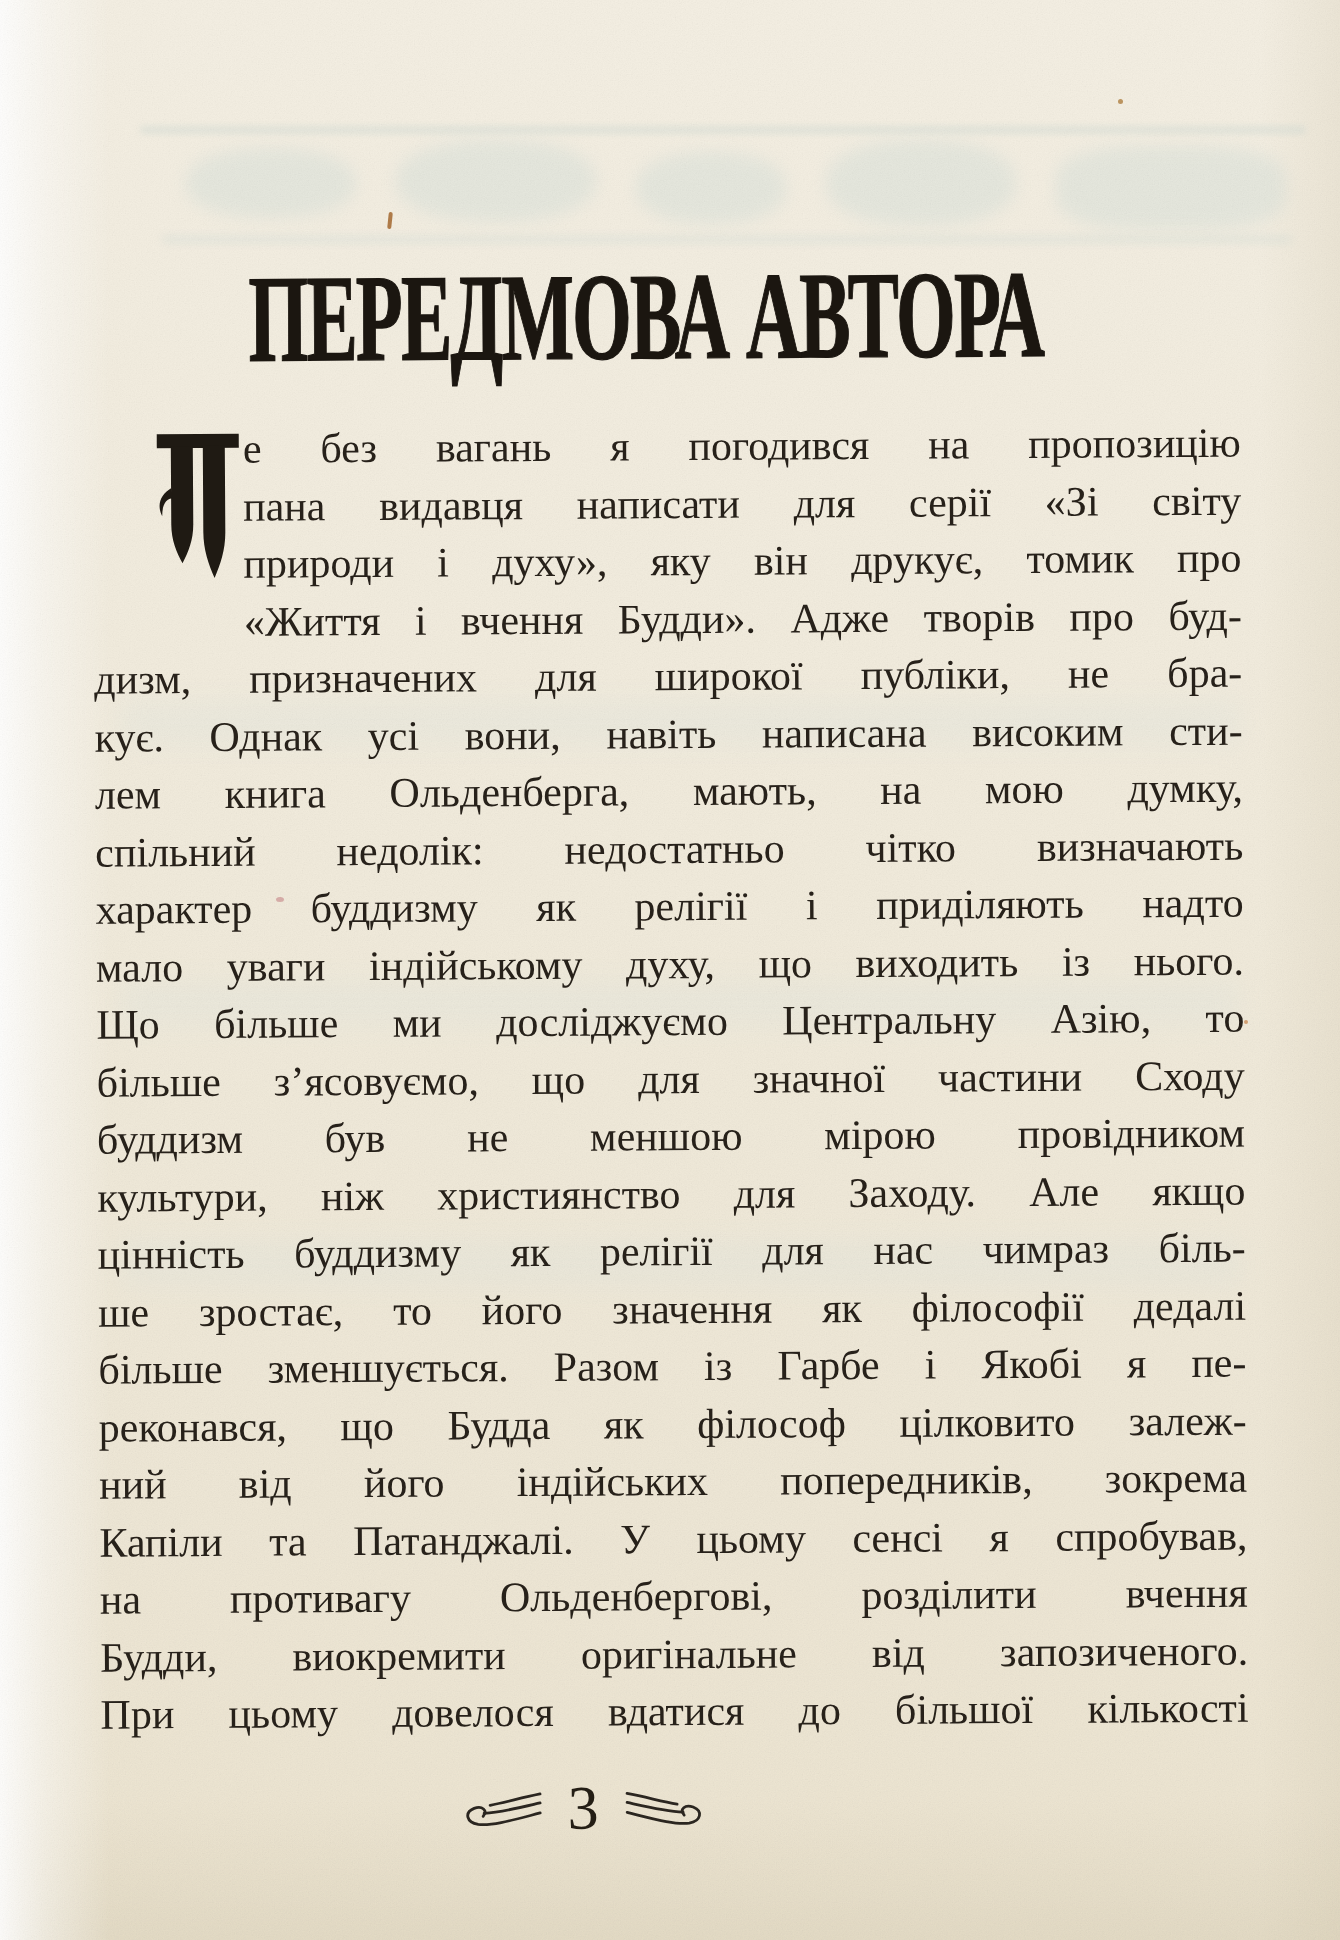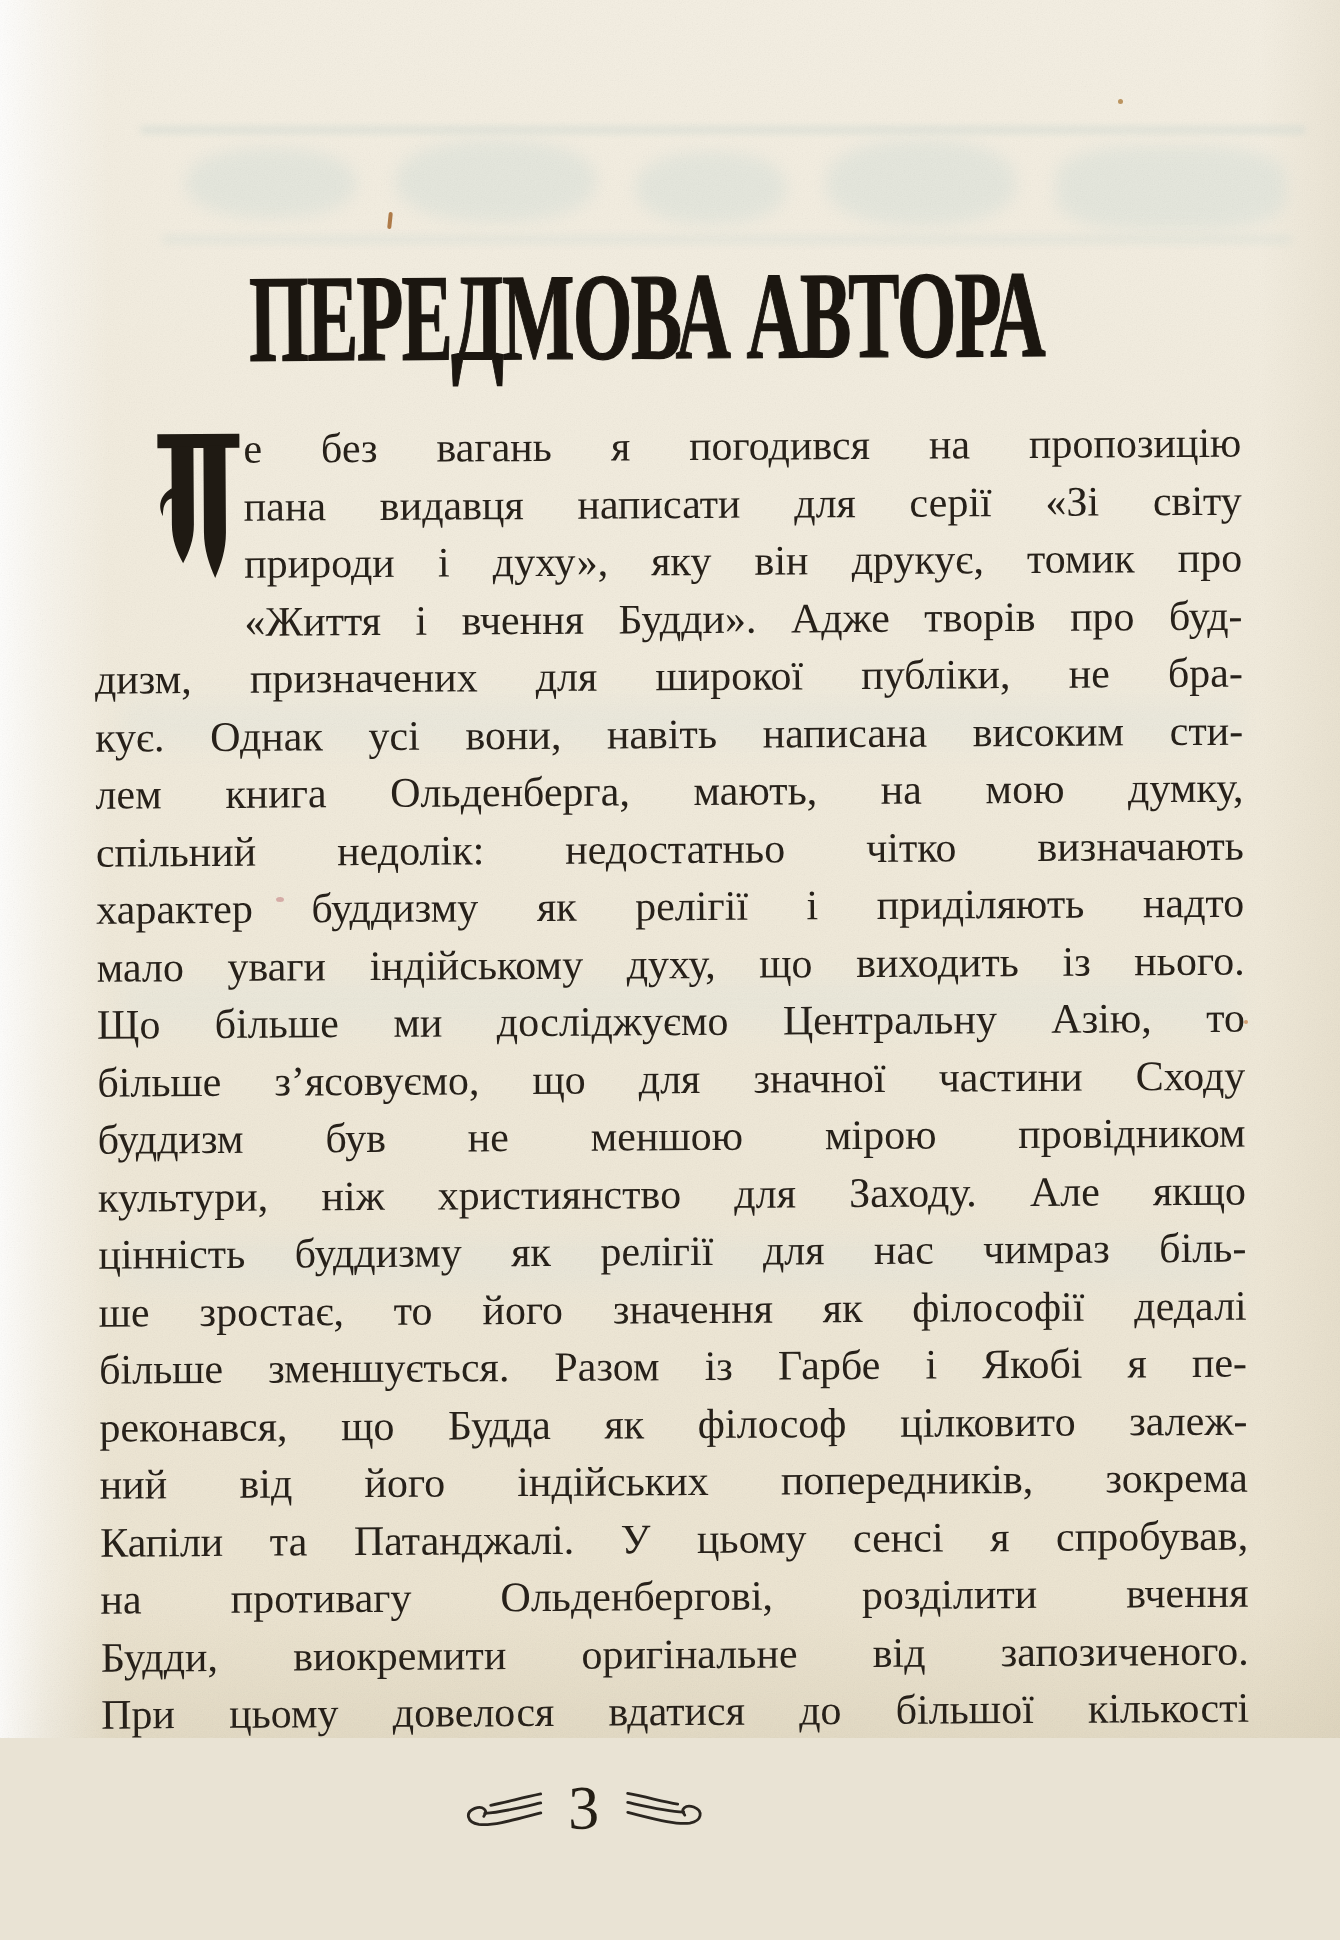--- a/index.html
+++ b/index.html
@@ -3,21 +3,21 @@
 <meta charset="utf-8">
 <style>
   html, body {
     margin: 0; padding: 0;
     width: 1340px; height: 1940px;
     overflow: hidden;
     background: #e9e3d4;
   }
   .page {
     position: relative;
-    width: 1340px; height: 1738px;
+    width: 1340px; height: 1940px;
     font-family: "Liberation Serif", "DejaVu Serif", serif;
     background:
       linear-gradient(90deg, rgba(255,255,255,.9) 0px, rgba(255,255,255,.45) 45px, rgba(255,255,255,0) 110px),
       linear-gradient(270deg, rgba(207,196,170,.22) 0px, rgba(207,196,170,0) 80px),
       linear-gradient(0deg, rgba(205,195,168,.28) 0px, rgba(205,195,168,0) 140px),
       linear-gradient(180deg, #f4efe3 0%, #f1ebdc 45%, #eee7d6 78%, #ece4d0 100%);
   }
 
   
   .showthrough {

